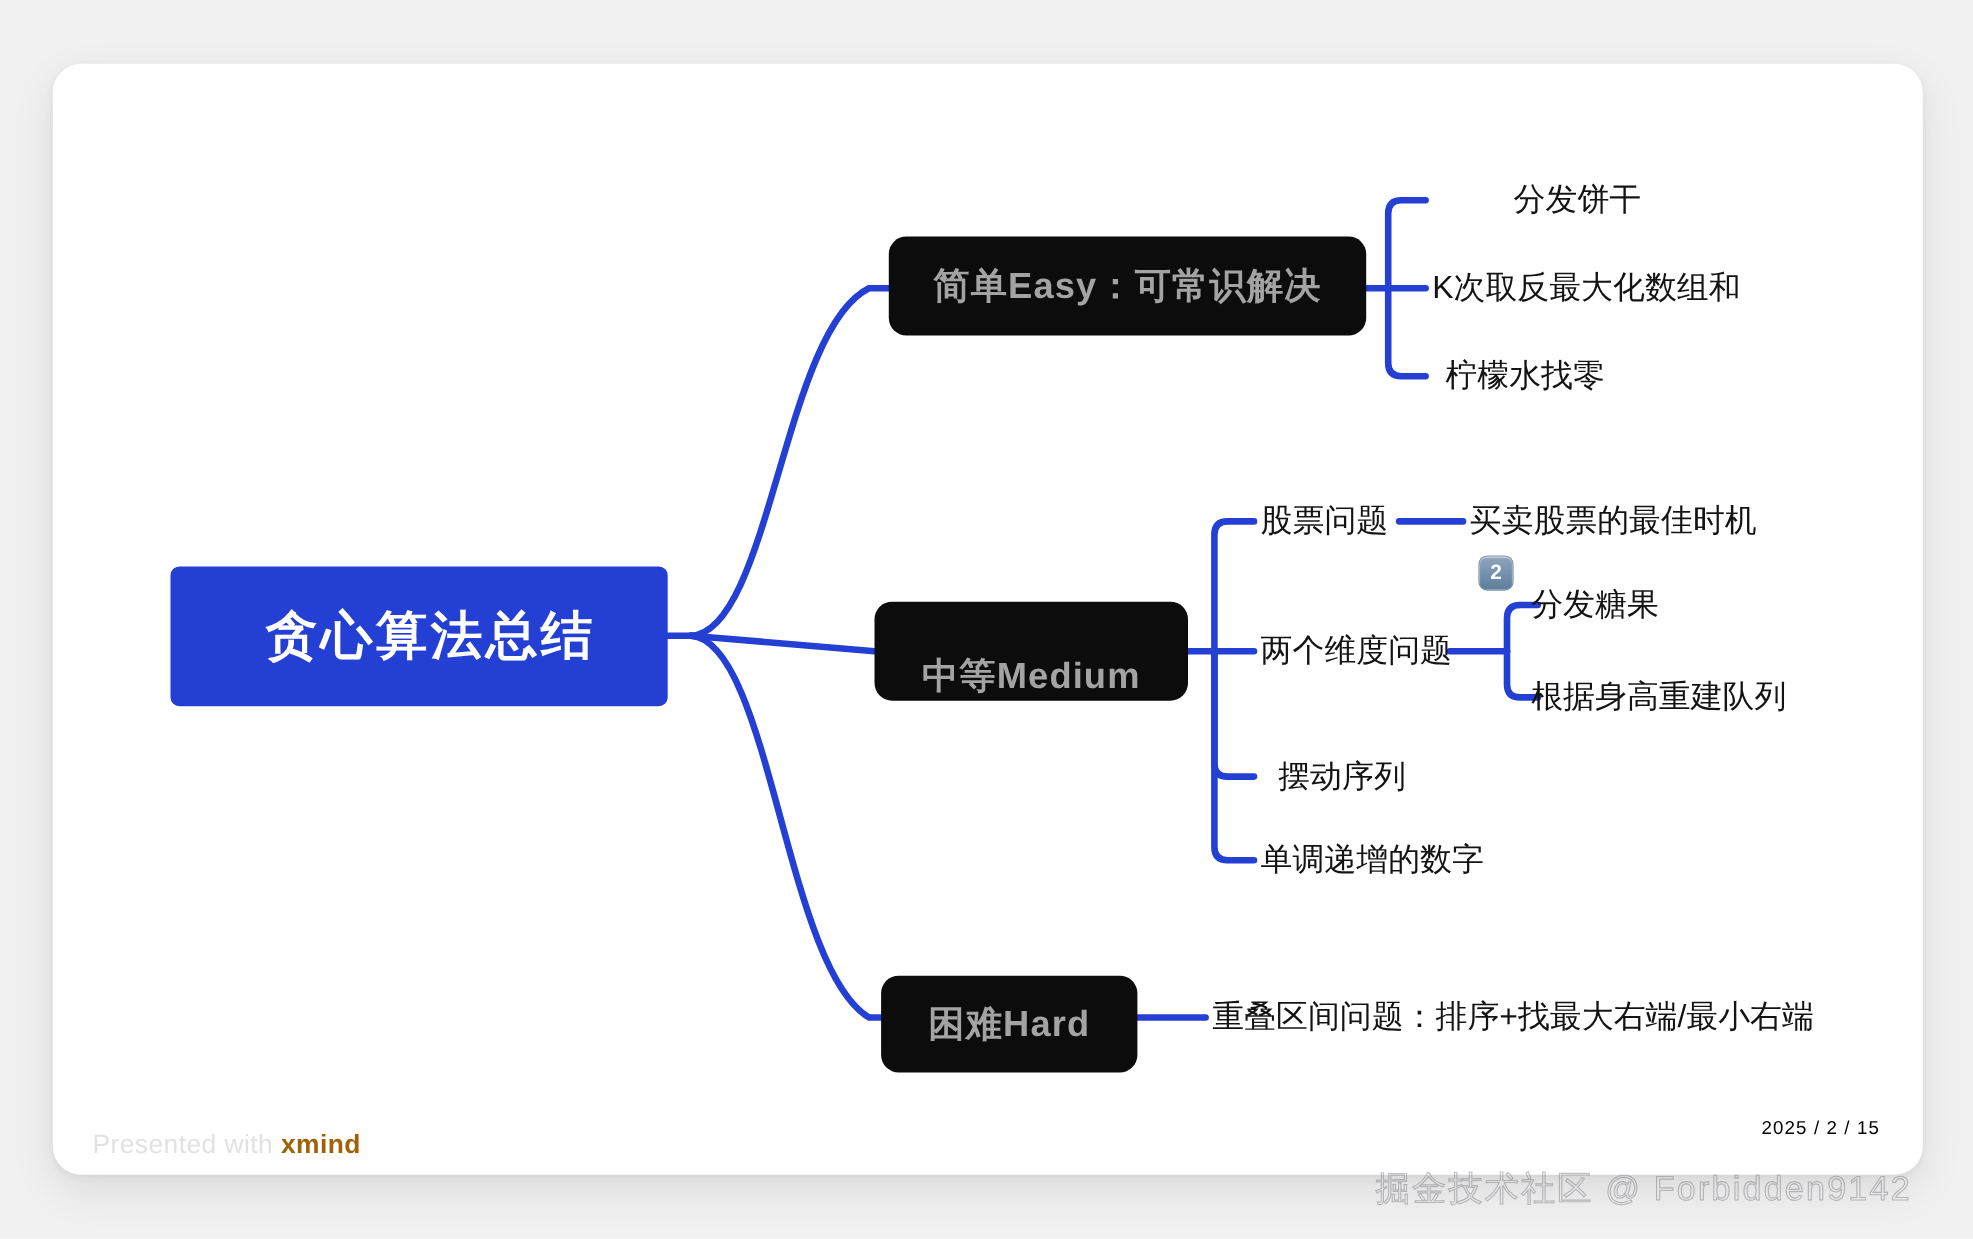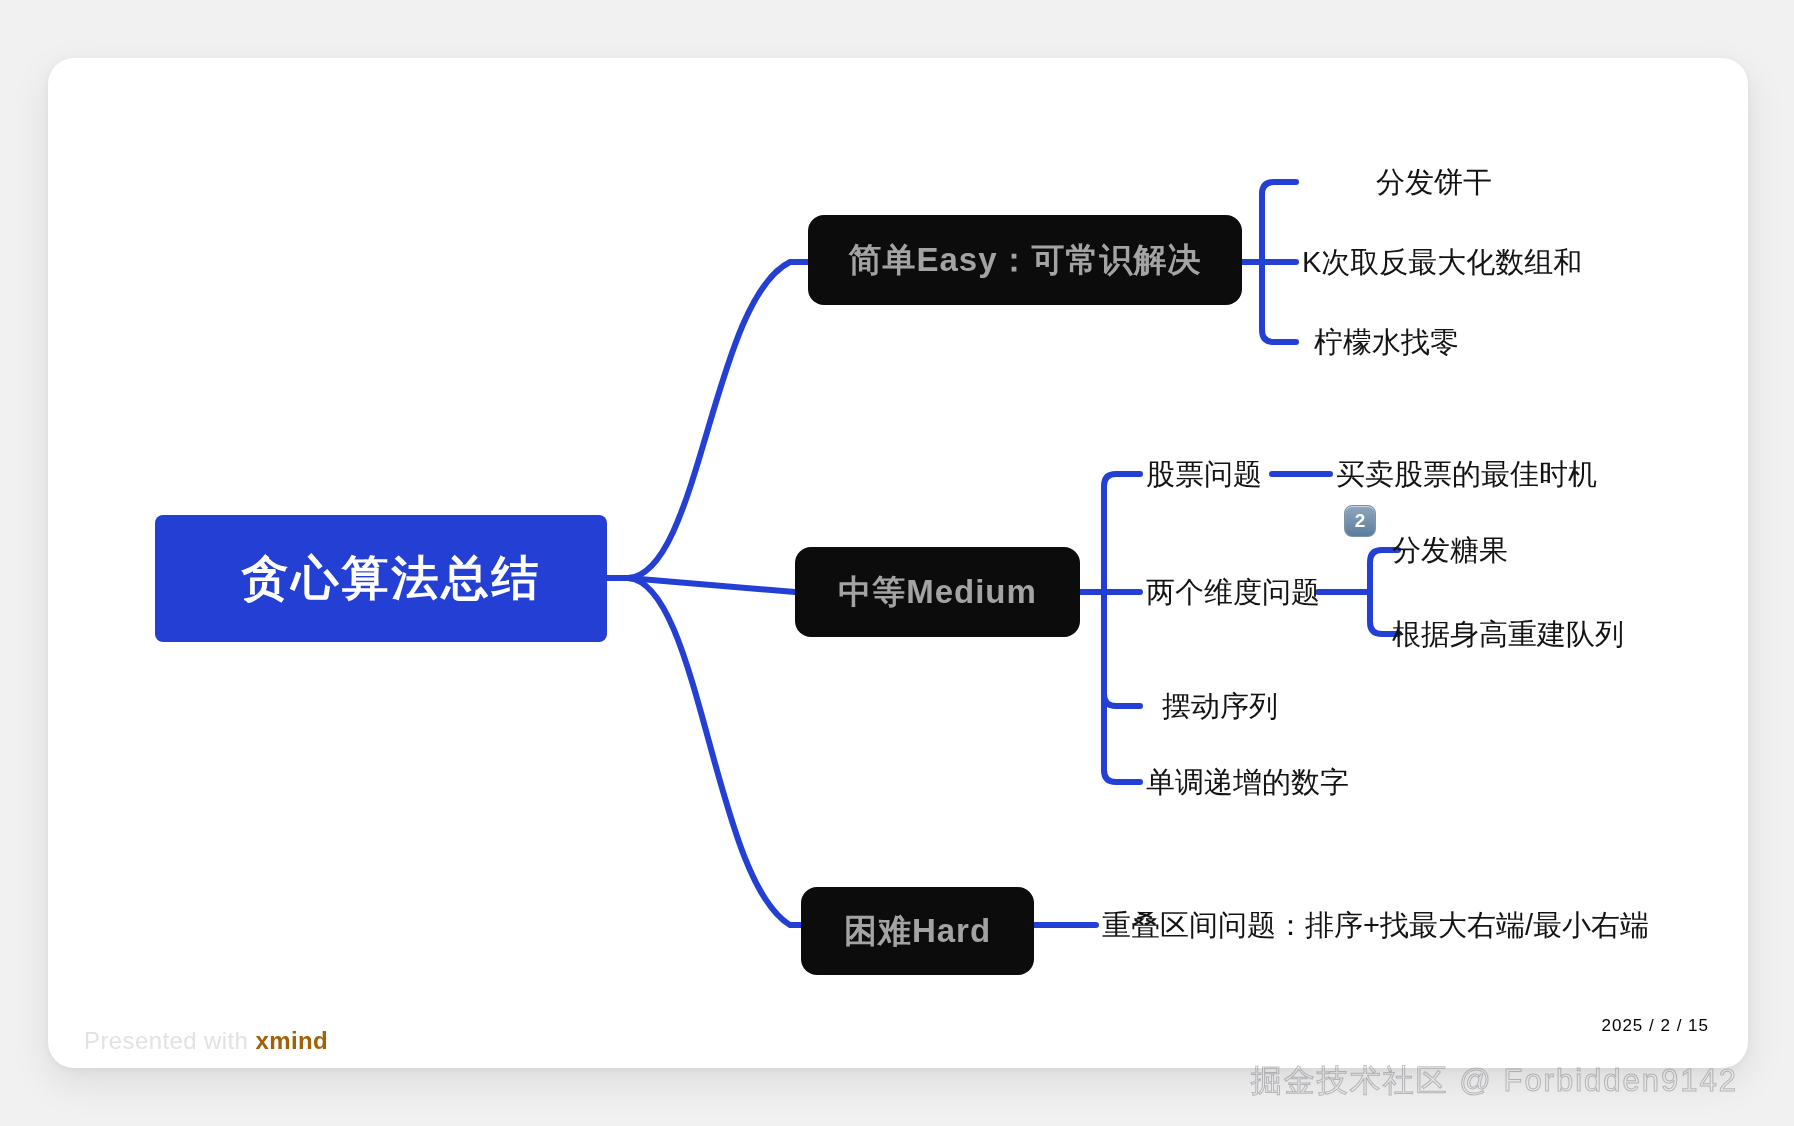--- a/index.html
+++ b/index.html
@@ -75,20 +75,21 @@
     width: 434px;
     height: 90px;
     font-size: 33px;
   }
   .node-medium {
     left: 795px;
     top: 547px;
     width: 285px;
     height: 90px;
     font-size: 33px;
+    align-items: flex-end;
   }
   .node-hard {
     left: 801px;
     top: 887px;
     width: 233px;
     height: 88px;
     font-size: 33px;
   }
   
   .leaf {

